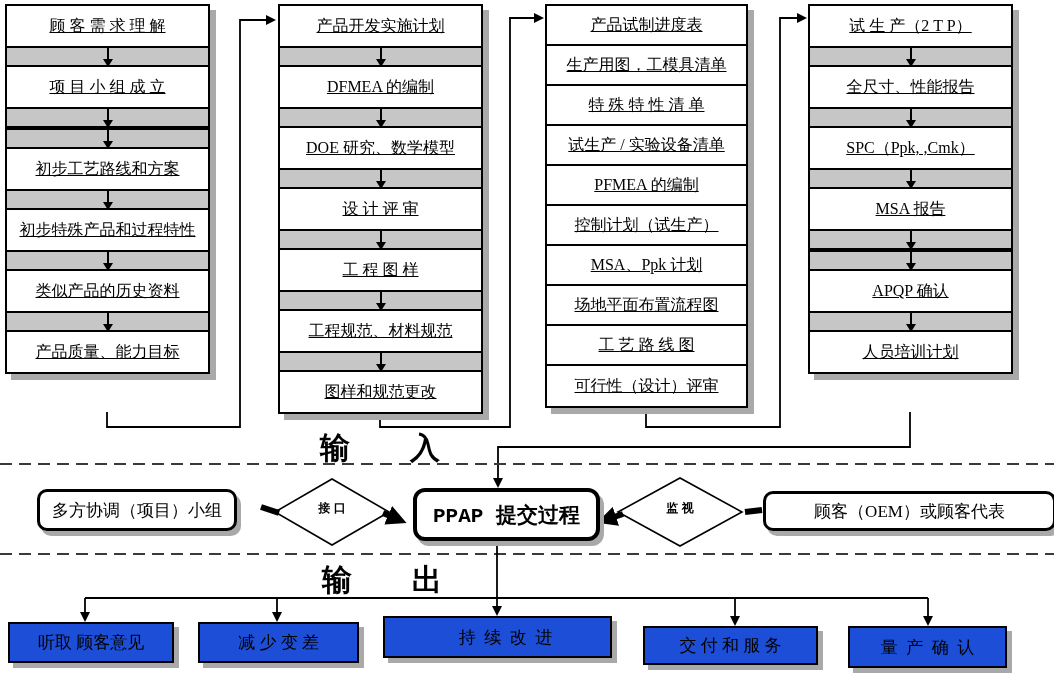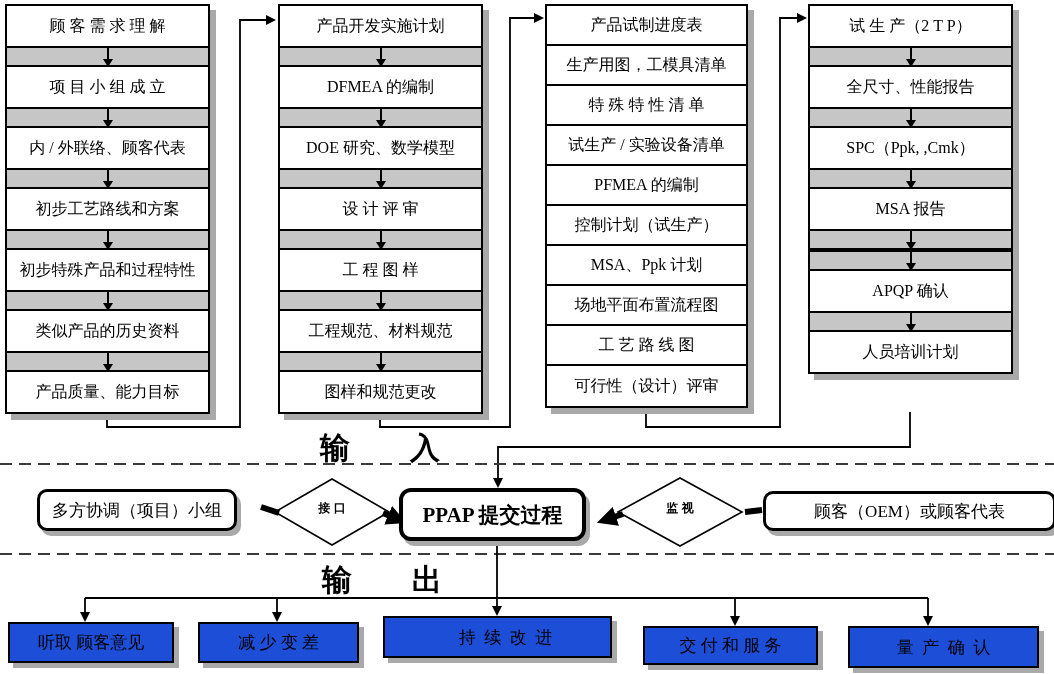--- a/index.html
+++ b/index.html
@@ -7,21 +7,21 @@
   .canvas{
     position:relative;width:1054px;height:674px;background:#ffffff;
     font-family:"Liberation Serif","DejaVu Serif",serif;color:#000;
     overflow:hidden;
   }
   svg.overlay{position:absolute;left:0;top:0;width:1054px;height:674px;z-index:1;}
 
   
   .column{
     position:absolute;border:2px solid #000;background:#7dd3fc;
-    box-shadow:6px 6px 0 #a9a9a9;z-index:2;
+    box-shadow:6px 6px 0 #a9a9a9;z-index:2;text-decoration:underline;
   }
   .pbox{
     display:flex;align-items:center;justify-content:center;text-align:center;
     height:40px;font-size:16px;line-height:1.1;background:#fff;padding:0 3px;
   }
   .column.plain .pbox{border-bottom:2px solid #000;}
   .column.plain .pbox:last-child{border-bottom:none;}
   .sep{
     position:relative;height:21px;background:#c6c6c6;
     border-top:2px solid #000;border-bottom:2px solid #000;
@@ -46,22 +46,22 @@
 
   
   .roundbox{
     position:absolute;display:flex;align-items:center;justify-content:center;
     background:#fff;border:3px solid #000;border-radius:10px;
     box-shadow:4px 5px 0 #a9a9a9;font-size:17px;z-index:3;text-align:center;
   }
   .team{left:37px;top:489px;width:200px;height:42px;}
   .customer{left:763px;top:491px;width:293px;height:40px;}
   .ppap{
-    left:399px;top:488px;width:187px;height:53px;border-width:4px;border-radius:12px;
-    font-family:Liberation Serif, serif;font-weight:700;font-size:21px;
+    left:413px;top:488px;width:187px;height:53px;border-width:4px;border-radius:12px;
+    font-family:Liberation Mono, monospace;font-weight:700;font-size:21px;
   }
   .diamond-label{
     position:absolute;width:80px;text-align:center;z-index:3;
     font-family:"Liberation Sans","DejaVu Sans",sans-serif;font-weight:700;font-size:12px;
   }
   .iface-label{left:292px;top:500px;}
   .monitor-label{left:640px;top:500px;}
 
   
   .outbox{
@@ -108,21 +108,20 @@
     <path d="M623,514 L614,517" fill="none" stroke="#000" stroke-width="6" marker-end="url(#bigarr)"></path>
     <path d="M745,512 L762,510" fill="none" stroke="#000" stroke-width="6"></path>
   </svg>
 
   <div id="columns">
       <div class="column with-seps" style="left: 5px; top: 4px; width: 205px;">
         <div class="pbox">顾 客 需 求 理 解</div>
         <div class="sep"></div>
         <div class="pbox">项 目 小 组 成 立</div>
         <div class="sep"></div>
-        <div class="pbox">内 / 外联络、顾客代表</div>
         <div class="sep"></div>
         <div class="pbox">初步工艺路线和方案</div>
         <div class="sep"></div>
         <div class="pbox">初步特殊产品和过程特性</div>
         <div class="sep"></div>
         <div class="pbox">类似产品的历史资料</div>
         <div class="sep"></div>
         <div class="pbox">产品质量、能力目标</div>
       </div>
       <div class="column with-seps" style="left: 278px; top: 4px; width: 205px;">
@@ -175,16 +174,16 @@
   <div class="diamond-label iface-label">接 口</div>
   <div class="roundbox ppap">PPAP 提交过程</div>
   <div class="diamond-label monitor-label">监 视</div>
   <div class="roundbox customer">顾客（OEM）或顾客代表</div>
 
   <div id="outputs">
       <div class="outbox" style="left: 8px; top: 622px; width: 166px; height: 41px;">听取 顾客意见</div>
       <div class="outbox" style="left: 198px; top: 622px; width: 161px; height: 41px;">减 少 变 差</div>
       <div class="outbox" style="left: 383px; top: 616px; width: 229px; height: 42px; padding-left: 16px;">持  续  改  进</div>
       <div class="outbox" style="left: 643px; top: 626px; width: 175px; height: 39px;">交 付 和 服 务</div>
-      <div class="outbox" style="left: 848px; top: 626px; width: 191px; height: 42px;">量  产  确  认</div>
+      <div class="outbox" style="left: 848px; top: 626px; width: 159px; height: 42px;">量  产  确  认</div>
     </div>
 
 </div>
 
 </body></html>

